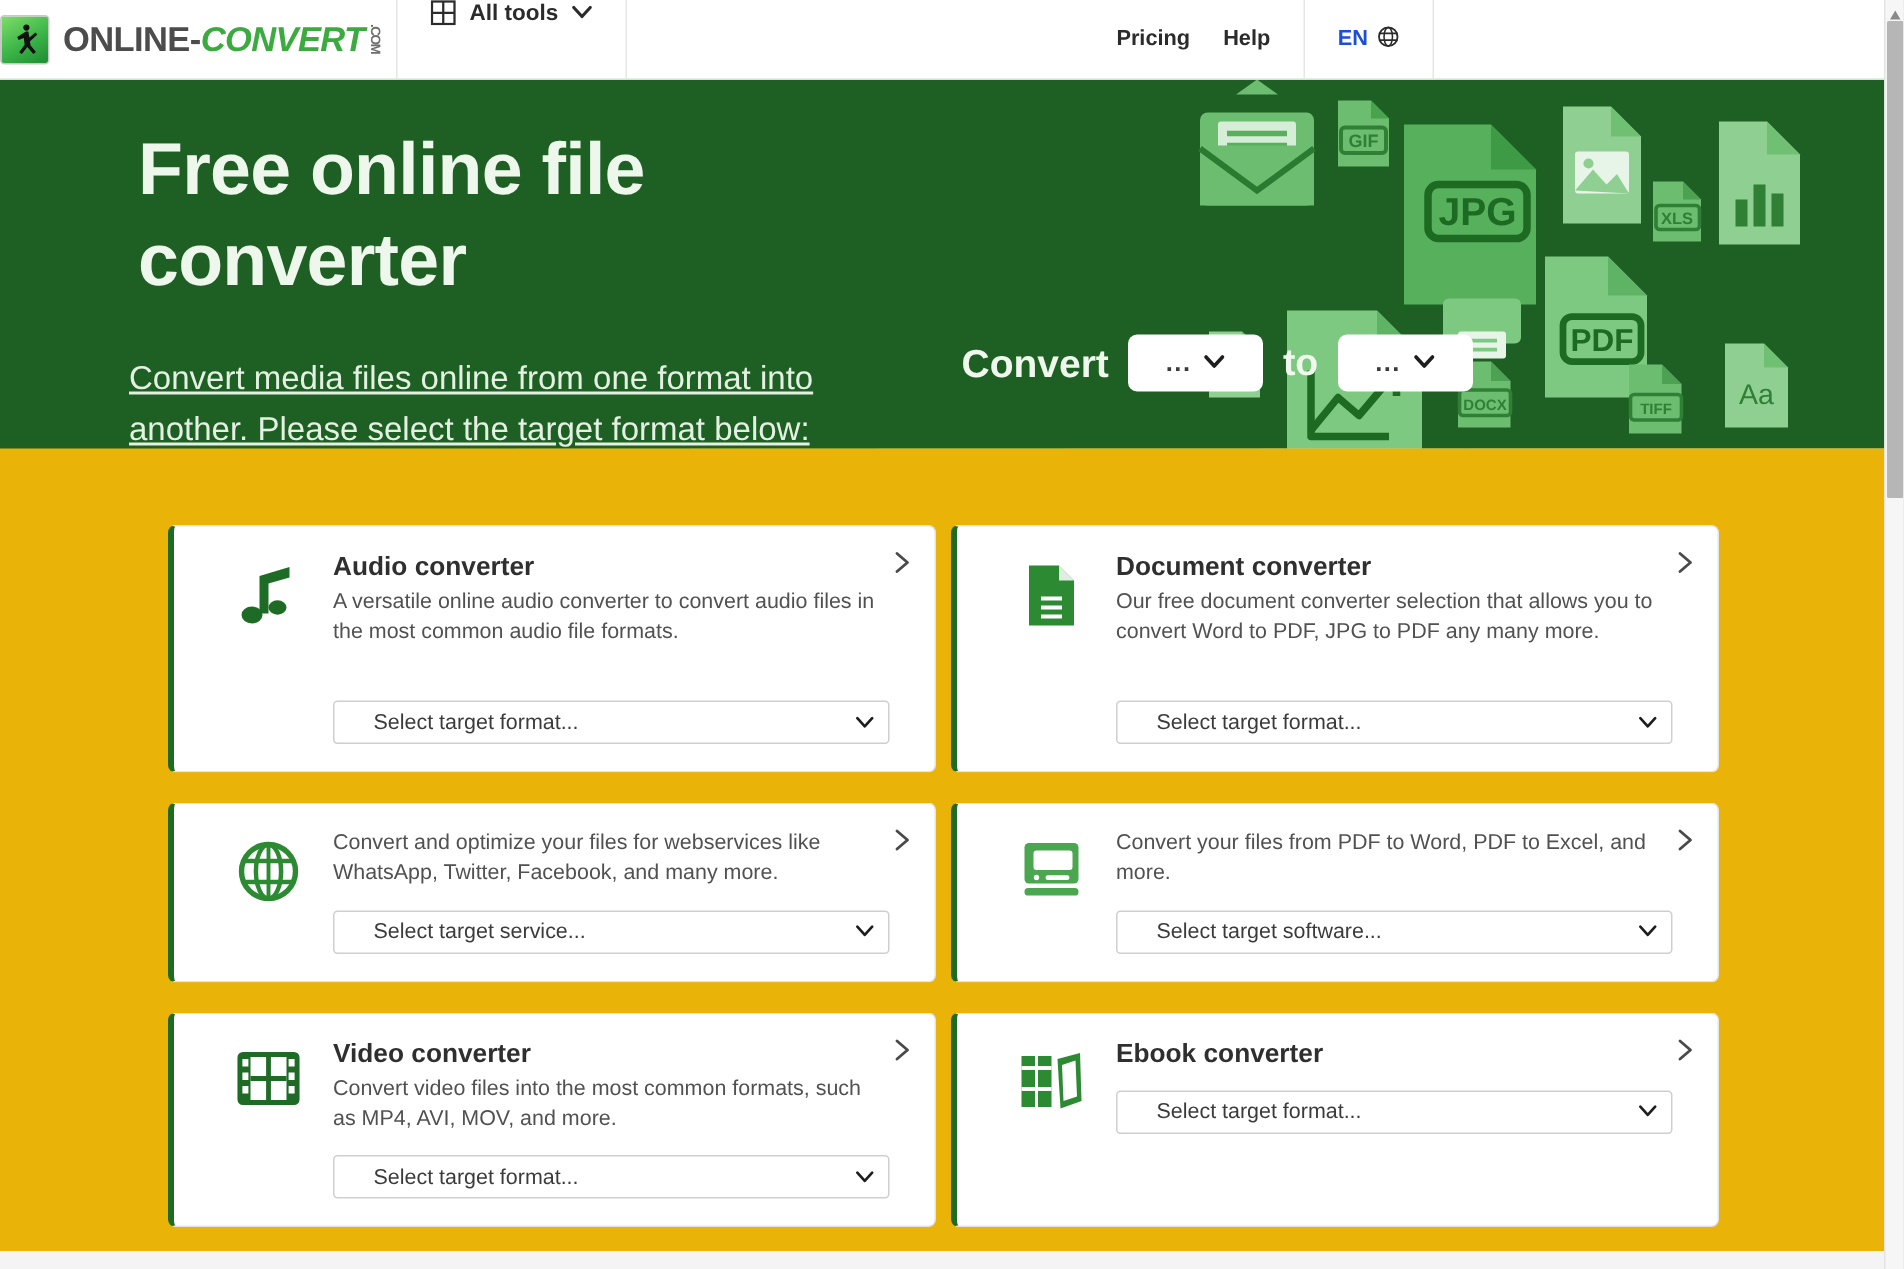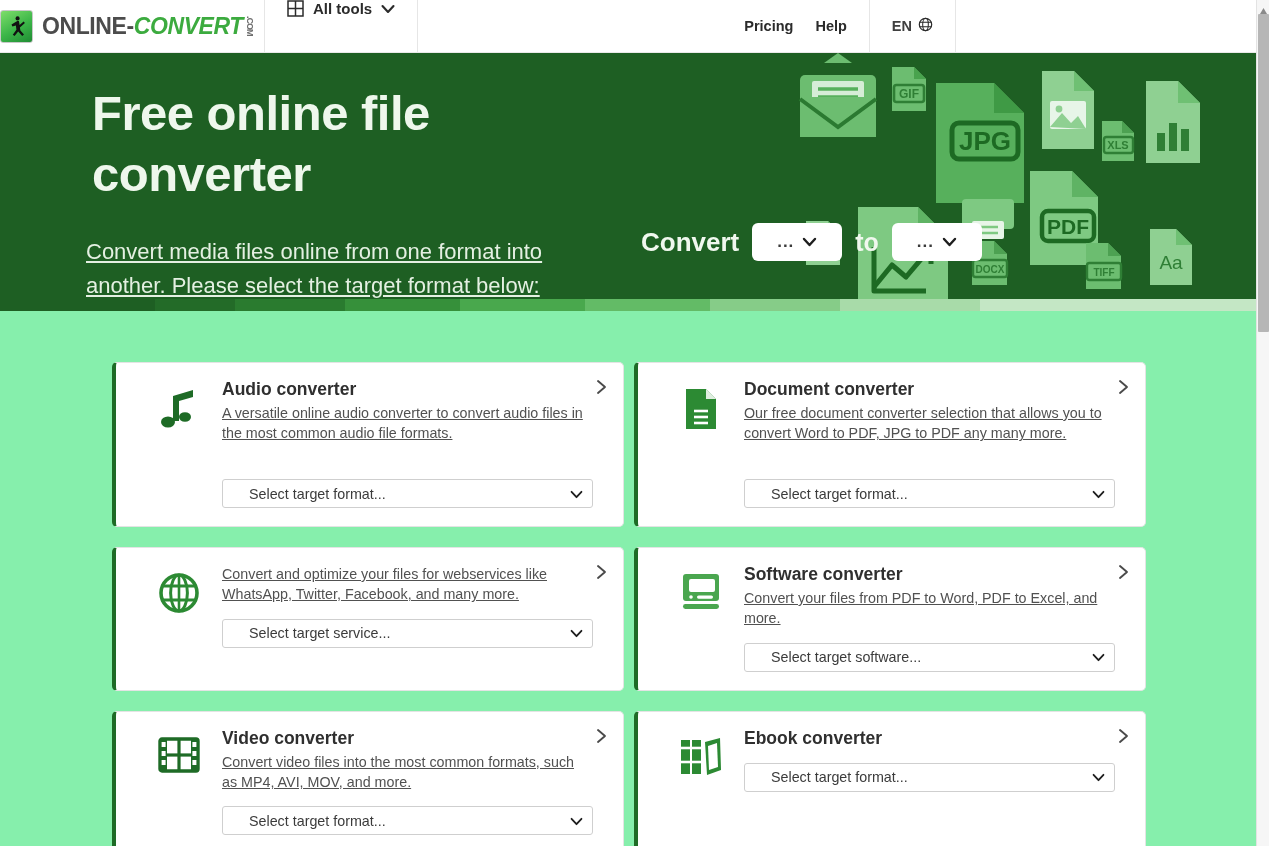--- a/index.html
+++ b/index.html
@@ -62,21 +62,21 @@
   .hdr-spacer { flex: 1; }
   .hdr-links {
     display: flex; align-items: center; gap: 22px;
     padding: 0 22px;
     font-size: 14.5px; color: #2b2b2b; font-weight: 600;
   }
   .hdr-links span { cursor: pointer; }
   .hdr-lang {
     display: flex; align-items: center; gap: 6px;
     padding: 0 22px;
-    font-size: 14.5px; color: #404040; font-weight: 600;
+    font-size: 14.5px; color: #1d4ed8; font-weight: 600;
     cursor: pointer;
   }
   .hdr-tail { width: 300px; }
 
   
   .hero {
     position: absolute; top: 53px; left: 0;
     width: 1256px; height: 258px;
     background: #1e5f23;
     overflow: hidden;
@@ -120,23 +120,23 @@
   
   .stripe {
     position: absolute; left: 0; bottom: 0;
     width: 1256px; height: 12px;
     display: flex;
   }
   .stripe i { display:block; height:100%; }
 
   
   .cards {
-    position: absolute; top: 311px; left: 0;
+    position: absolute; top: 299px; left: 0;
     width: 1256px; height: 535px;
-    background: #86efac;
+    background: #eab308;
     padding: 51px 0 0 0;
   }
   .grid {
     position: relative;
     width: 1034px; margin-left: 112px;
     display: grid;
     grid-template-columns: 512px 512px;
     column-gap: 10px; row-gap: 20px;
   }
   .card {
@@ -153,21 +153,21 @@
     width: 86px; flex: 0 0 86px;
     display: flex; align-items: flex-start; justify-content: center;
     padding-top: 8px;
   }
   .card-body { flex: 1; min-width: 0; padding-right: 10px; }
   .card-title {
     font-size: 17.5px; font-weight: bold; color: #2f2f2f;
     margin-bottom: 3px;
   }
   .card-desc {
-    font-size: 14.3px; line-height: 1.42; color: #515151; text-decoration: underline;
+    font-size: 14.3px; line-height: 1.42; color: #515151;
   }
   .card-select {
     margin-top: 14px;
     width: 100%;
     height: 29px;
     border: 1px solid #cfcfcf;
     border-radius: 3px;
     background: #ffffff;
     display: flex; align-items: center;
     justify-content: space-between;
@@ -512,21 +512,20 @@
         <div class="card-icon">
           <svg width="42" height="40" viewBox="0 0 42 40">
             <rect x="3" y="2" width="36" height="27" rx="3" fill="#4aa64f"></rect>
             <rect x="9" y="7" width="26" height="13" rx="2" fill="#ffffff"></rect>
             <circle cx="11" cy="25" r="1.8" fill="#ffffff"></circle>
             <rect x="17" y="23.5" width="16" height="3.2" rx="1.6" fill="#ffffff"></rect>
             <rect x="3" y="32" width="36" height="5" rx="2.4" fill="#4aa64f"></rect>
           </svg>
         </div>
         <div class="card-body">
-          <div class="card-title">Software converter</div>
           <div class="card-desc">Convert your files from PDF to Word, PDF to Excel, and more.</div>
           <div class="card-select">
             <span>Select target software...</span>
             <span>
               <svg width="13" height="9" viewBox="0 0 14 10">
                   <polyline points="1.5,2 7,8 12.5,2" fill="none" stroke="#1e1e1e" stroke-width="2" stroke-linecap="round" stroke-linejoin="round"></polyline>
                 </svg>
             </span>
           </div>
         </div>

